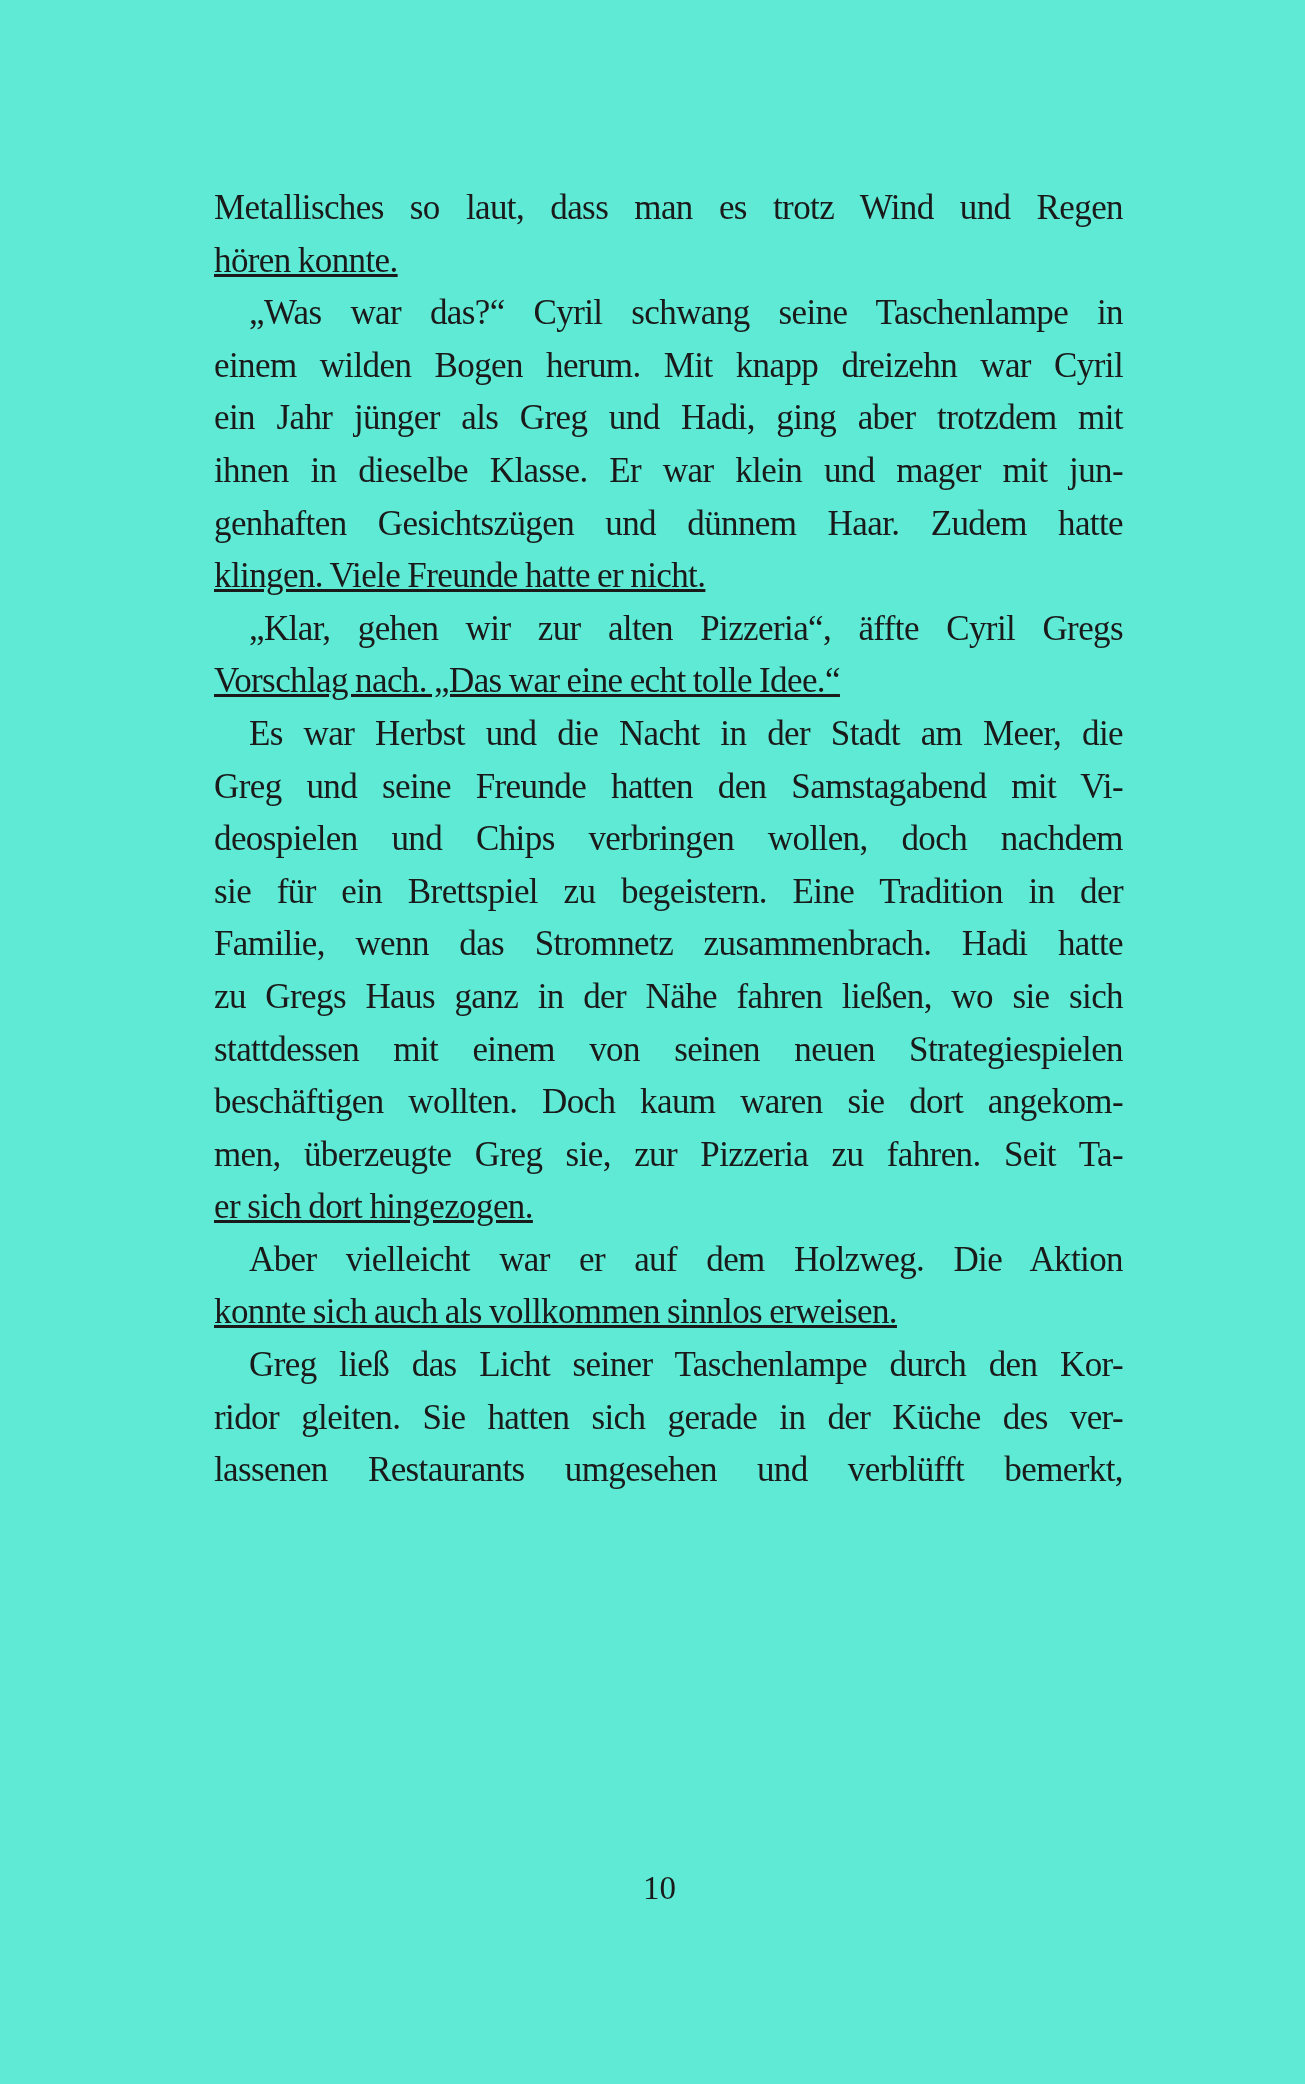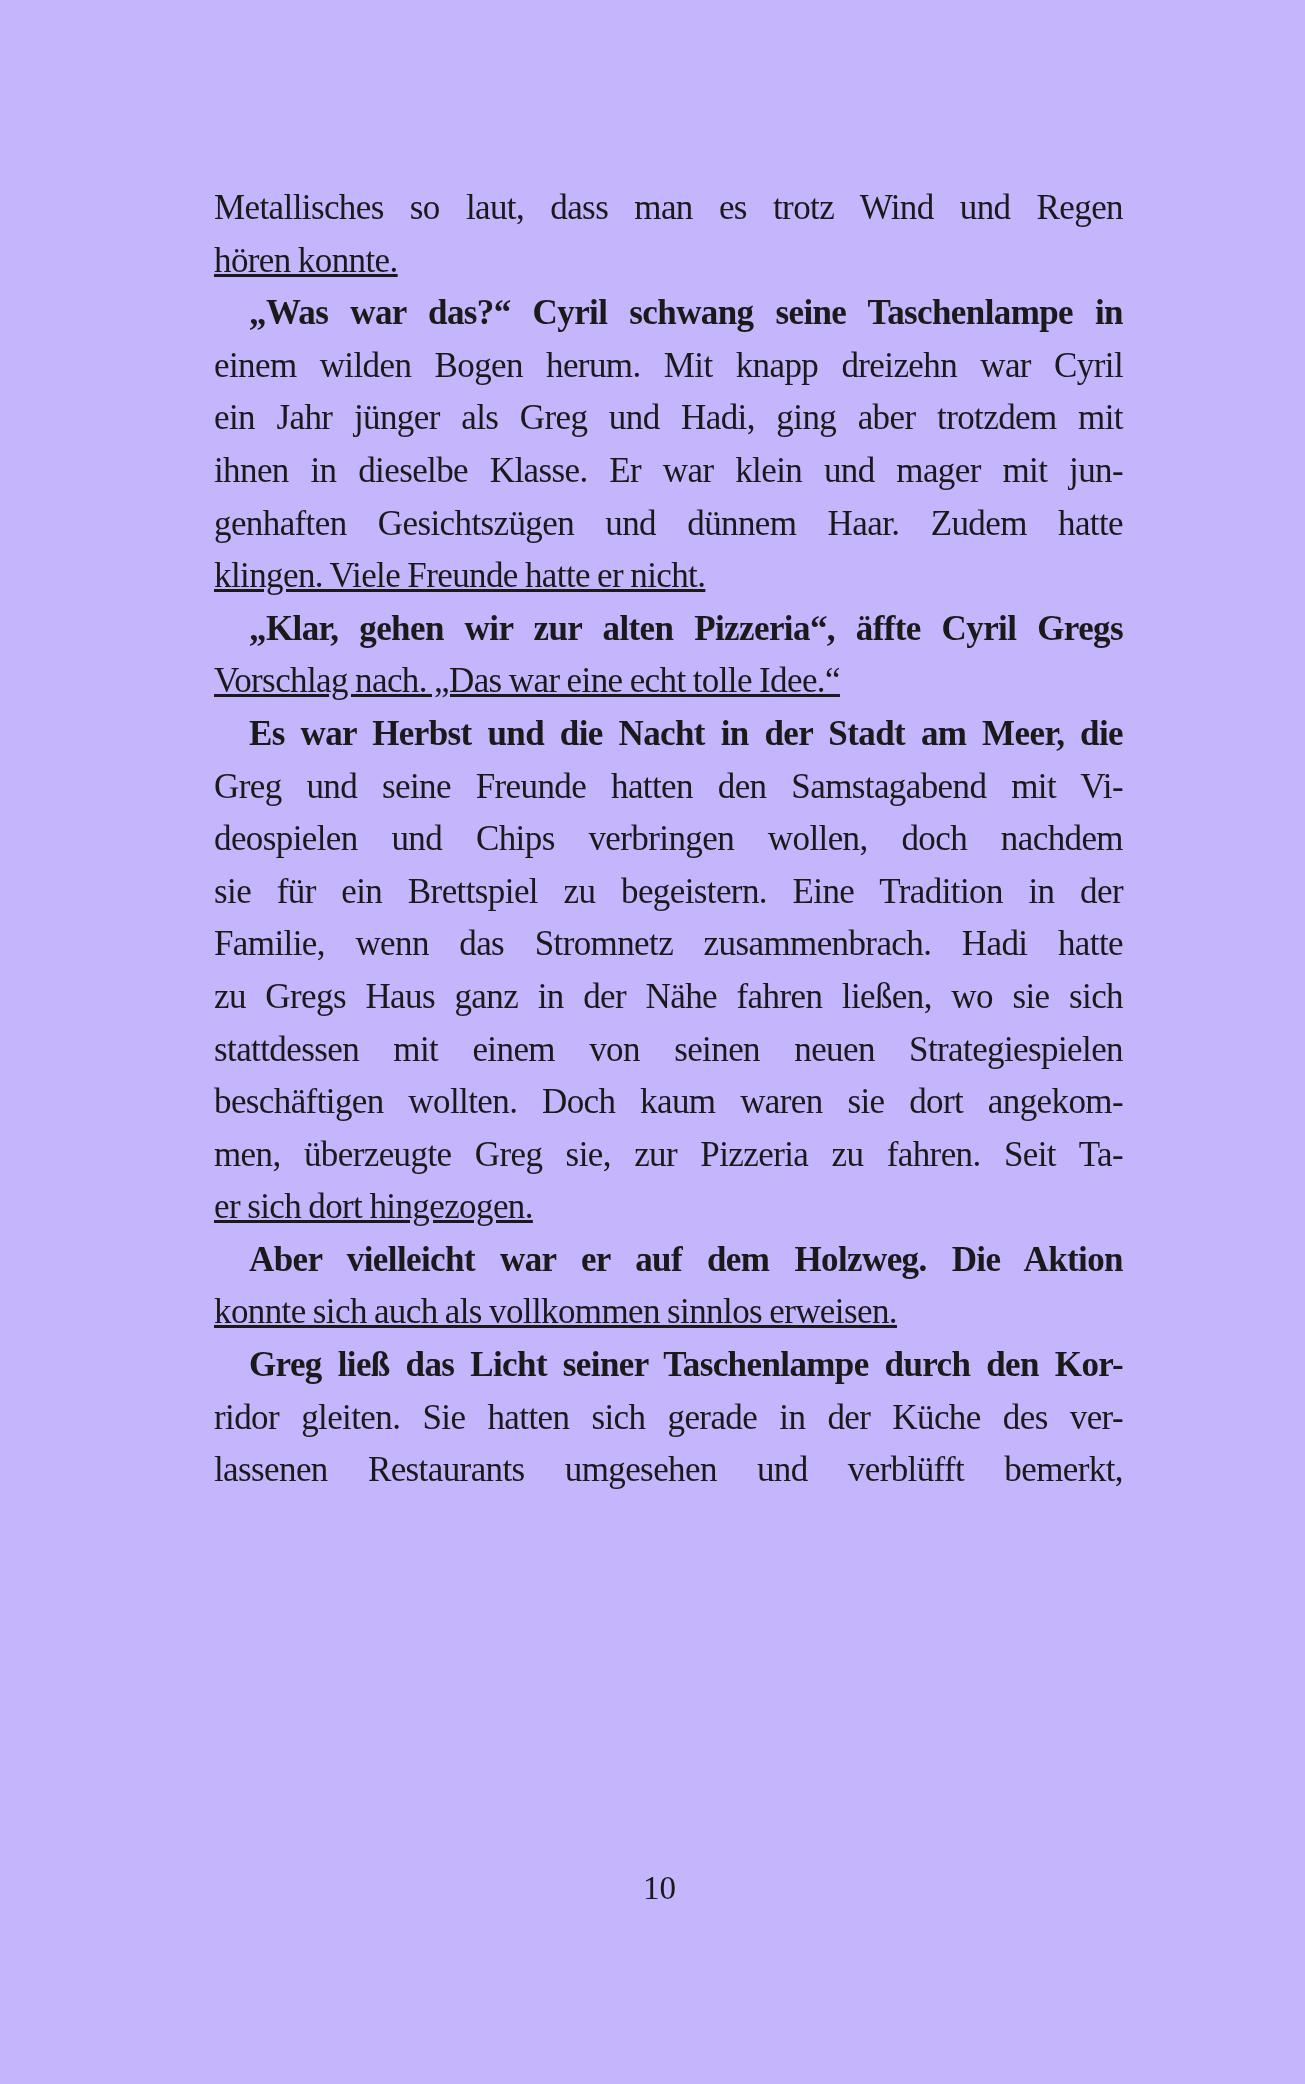--- a/index.html
+++ b/index.html
@@ -14,42 +14,41 @@
       overflow: hidden;
       font-family: "Liberation Serif", "DejaVu Serif", serif;
       color: #1a1a1a;
     }
     .page {
       position: absolute;
       left: 0;
       top: 0;
       width: 1305px;
       height: 2084px;
-      background: #c4b5fd;
+      background: #5eead4;
     }
     .text-block {
       position: absolute;
       left: 214px;
       top: 182px;
       width: 909px;
     }
     .line {
       height: 52.6px;
       line-height: 52.6px;
       font-size: 35px;
       white-space: nowrap;
       text-align: justify;
       text-align-last: justify;
       letter-spacing: -0.6px;
       word-spacing: -1px;
       transform-origin: left center;
     }
     .line.indent {
       padding-left: 35px;
-      font-weight: bold;
     }
     .line.last {
       text-align: left;
       text-align-last: left;
       text-decoration: underline;
     }
     .page-number {
       position: absolute;
       left: 7px;
       width: 1305px;

